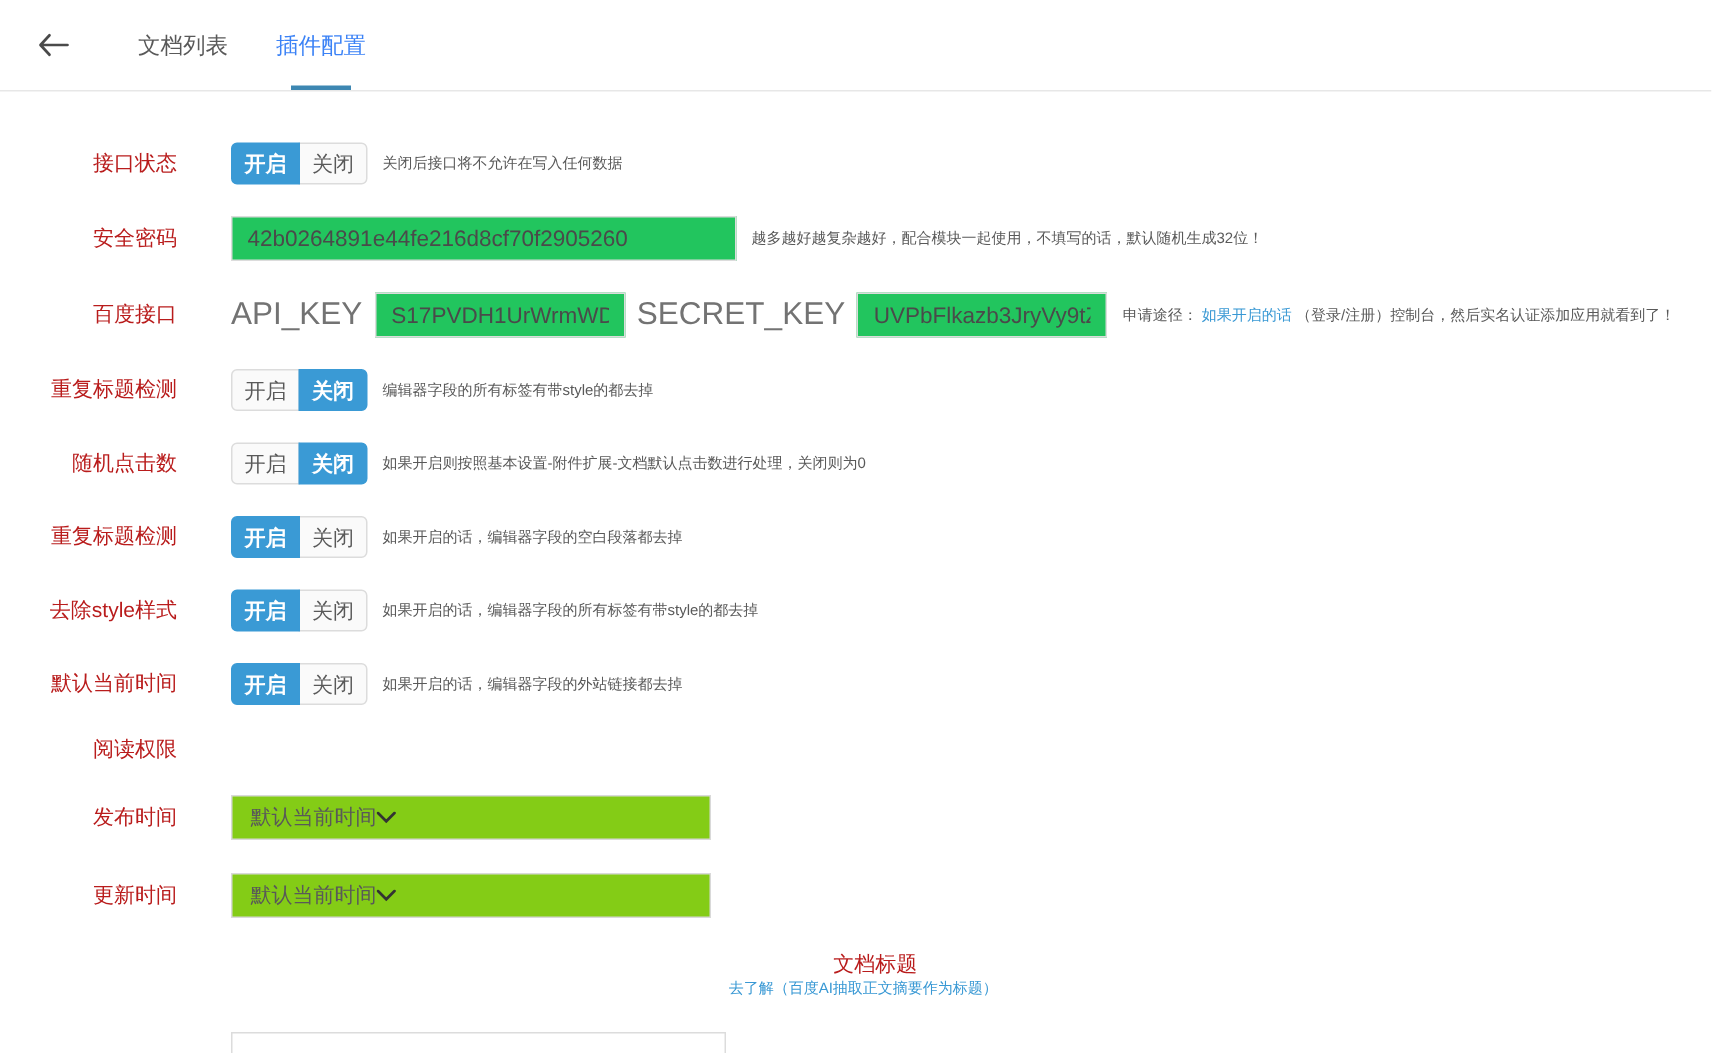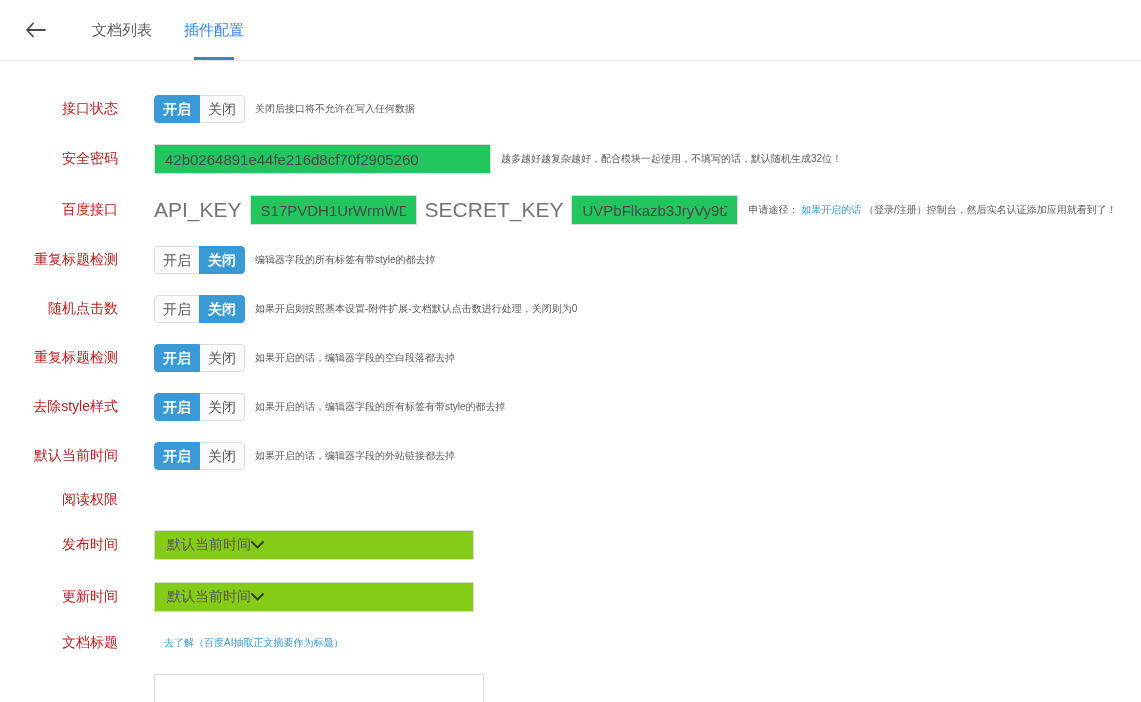--- a/index.html
+++ b/index.html
@@ -170,21 +170,21 @@
     <div class="select-box">
       <span class="sel-value">默认当前时间</span>
       <span class="chevron">
         <svg width="13" height="8" viewBox="0 0 13 8">
           <path d="M1 1 L6.5 6.5 L12 1" stroke="#333" stroke-width="1.8" fill="none" stroke-linecap="round"></path>
         </svg>
       </span>
     </div>
   </div>
 
-  <div class="row" style="margin-bottom:22px;">
+  <div class="row" style="margin-bottom:22px;flex-direction:column;">
     <div class="row-label">文档标题</div>
     <a class="hint link">去了解（百度AI抽取正文摘要作为标题）</a>
   </div>
 
   <div class="row">
     <div class="row-label"></div>
     <div class="partial-box"></div>
   </div>
 
 </div>

